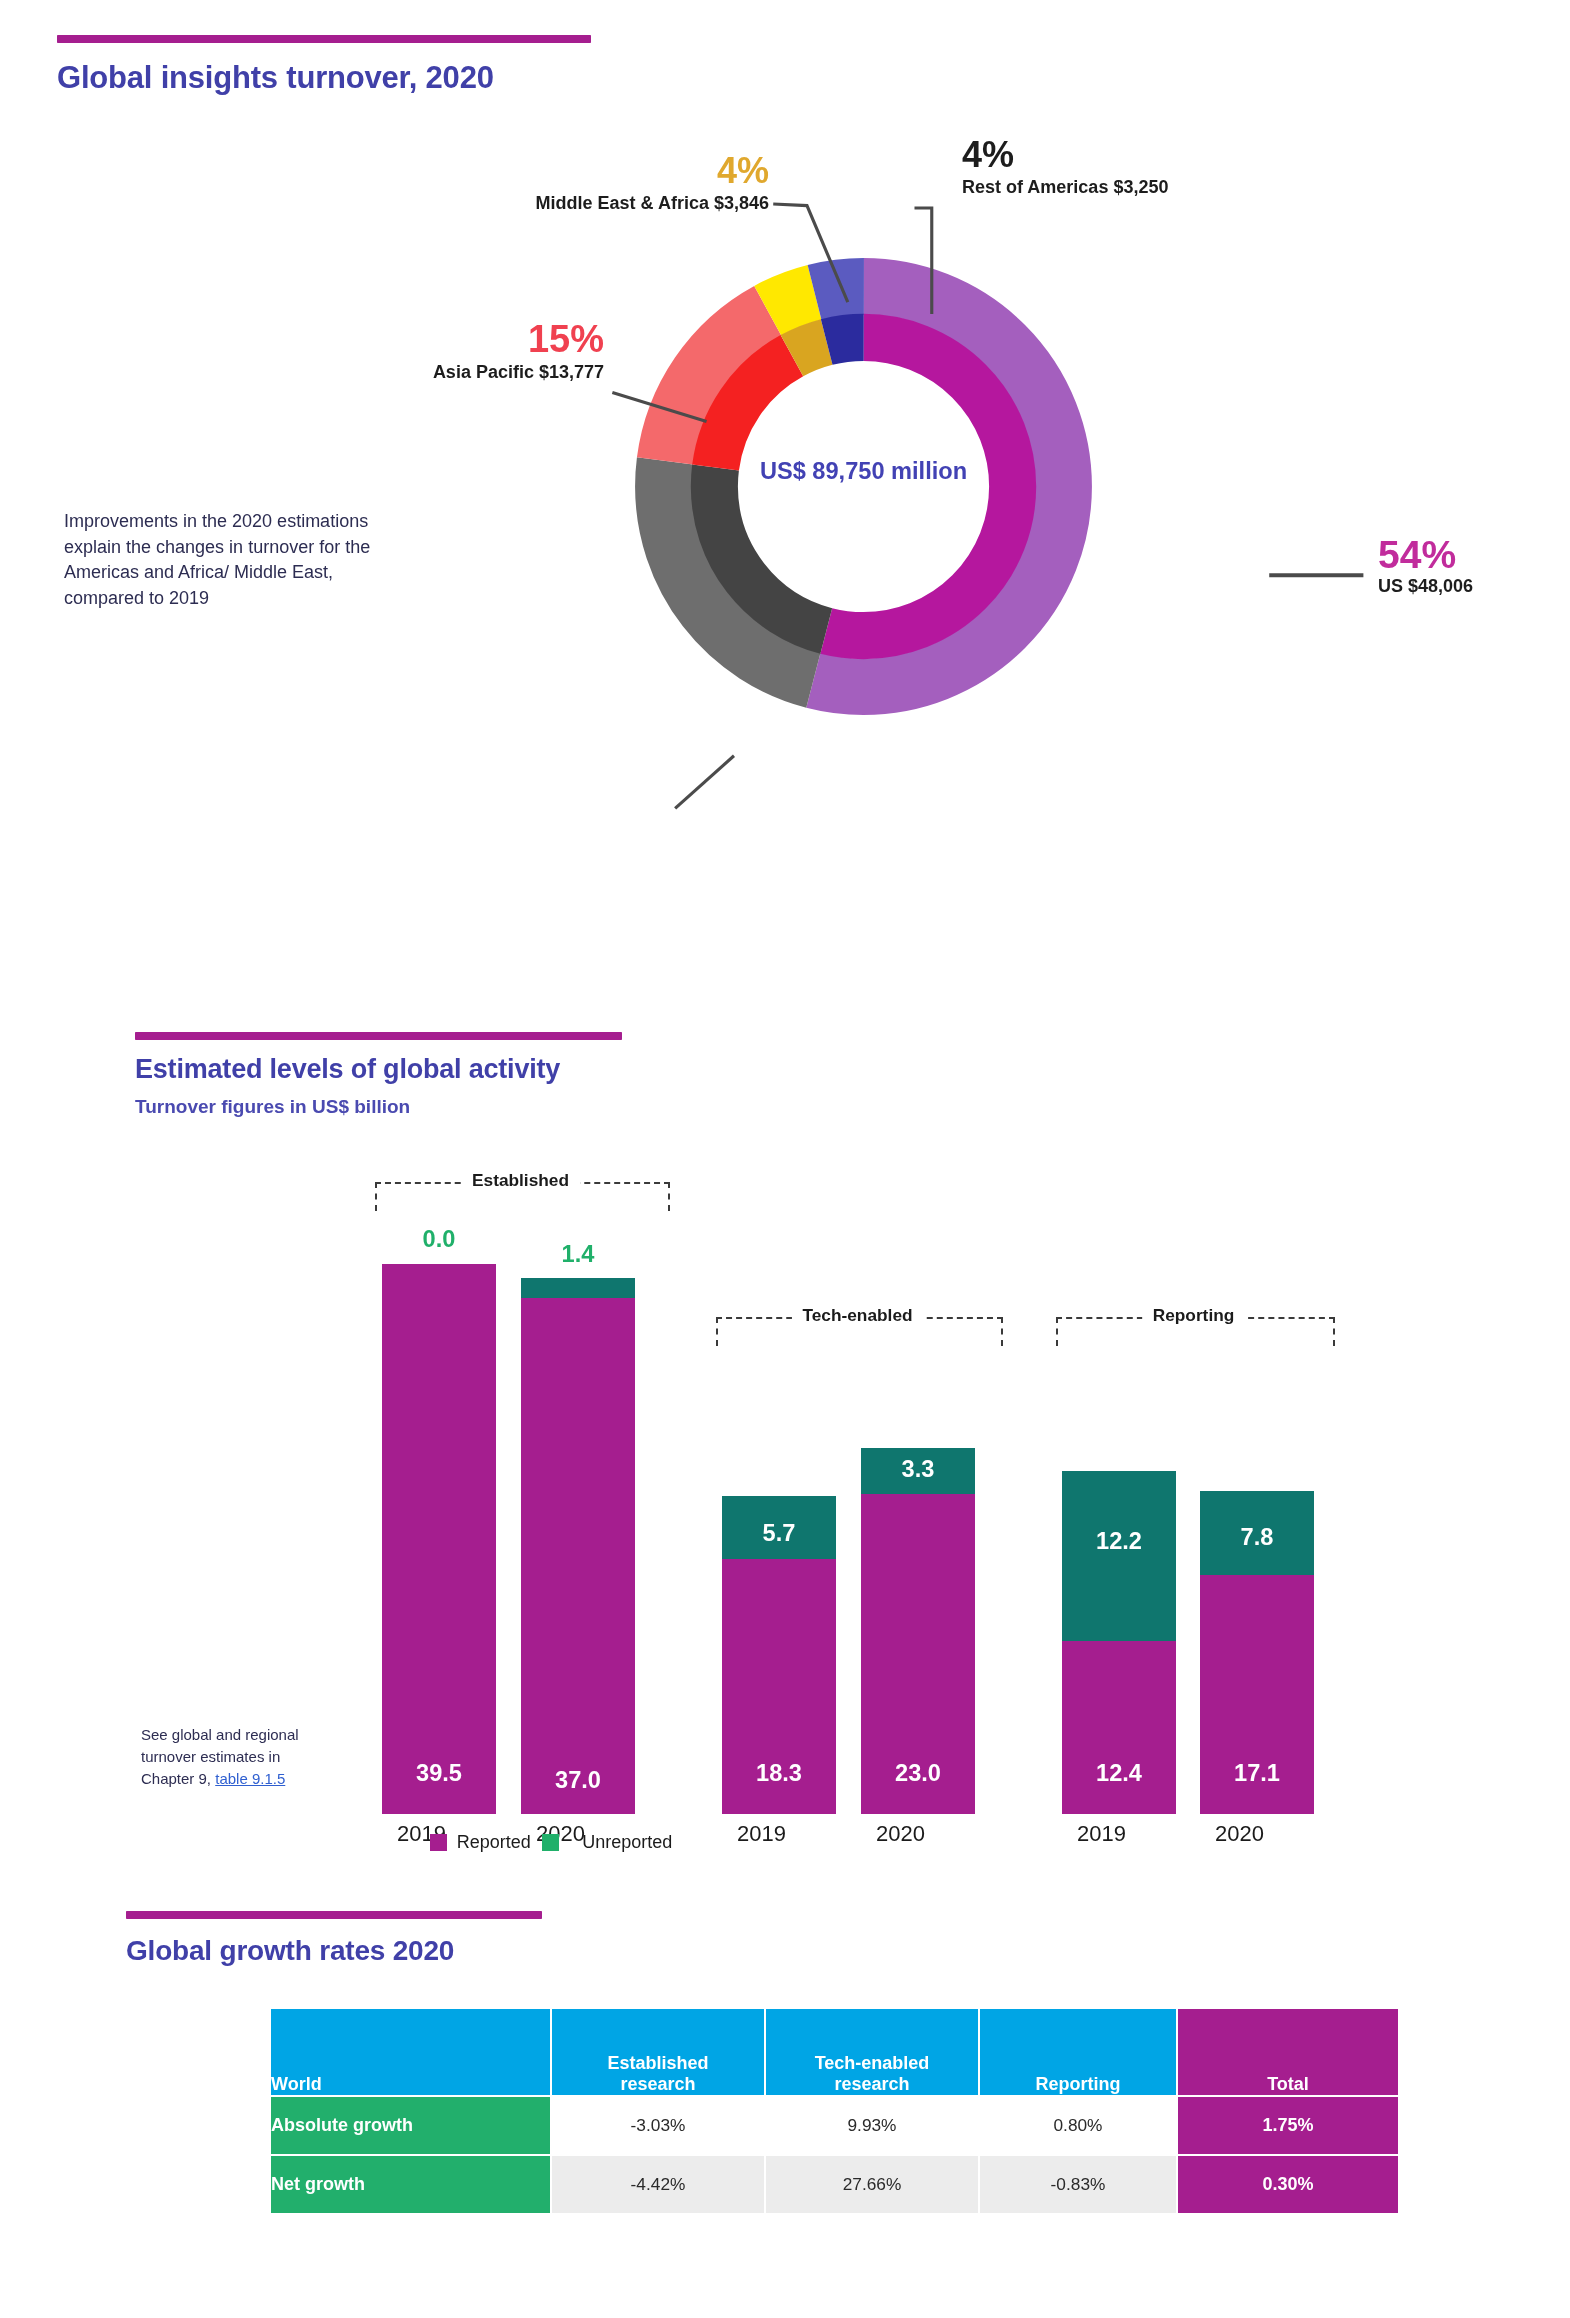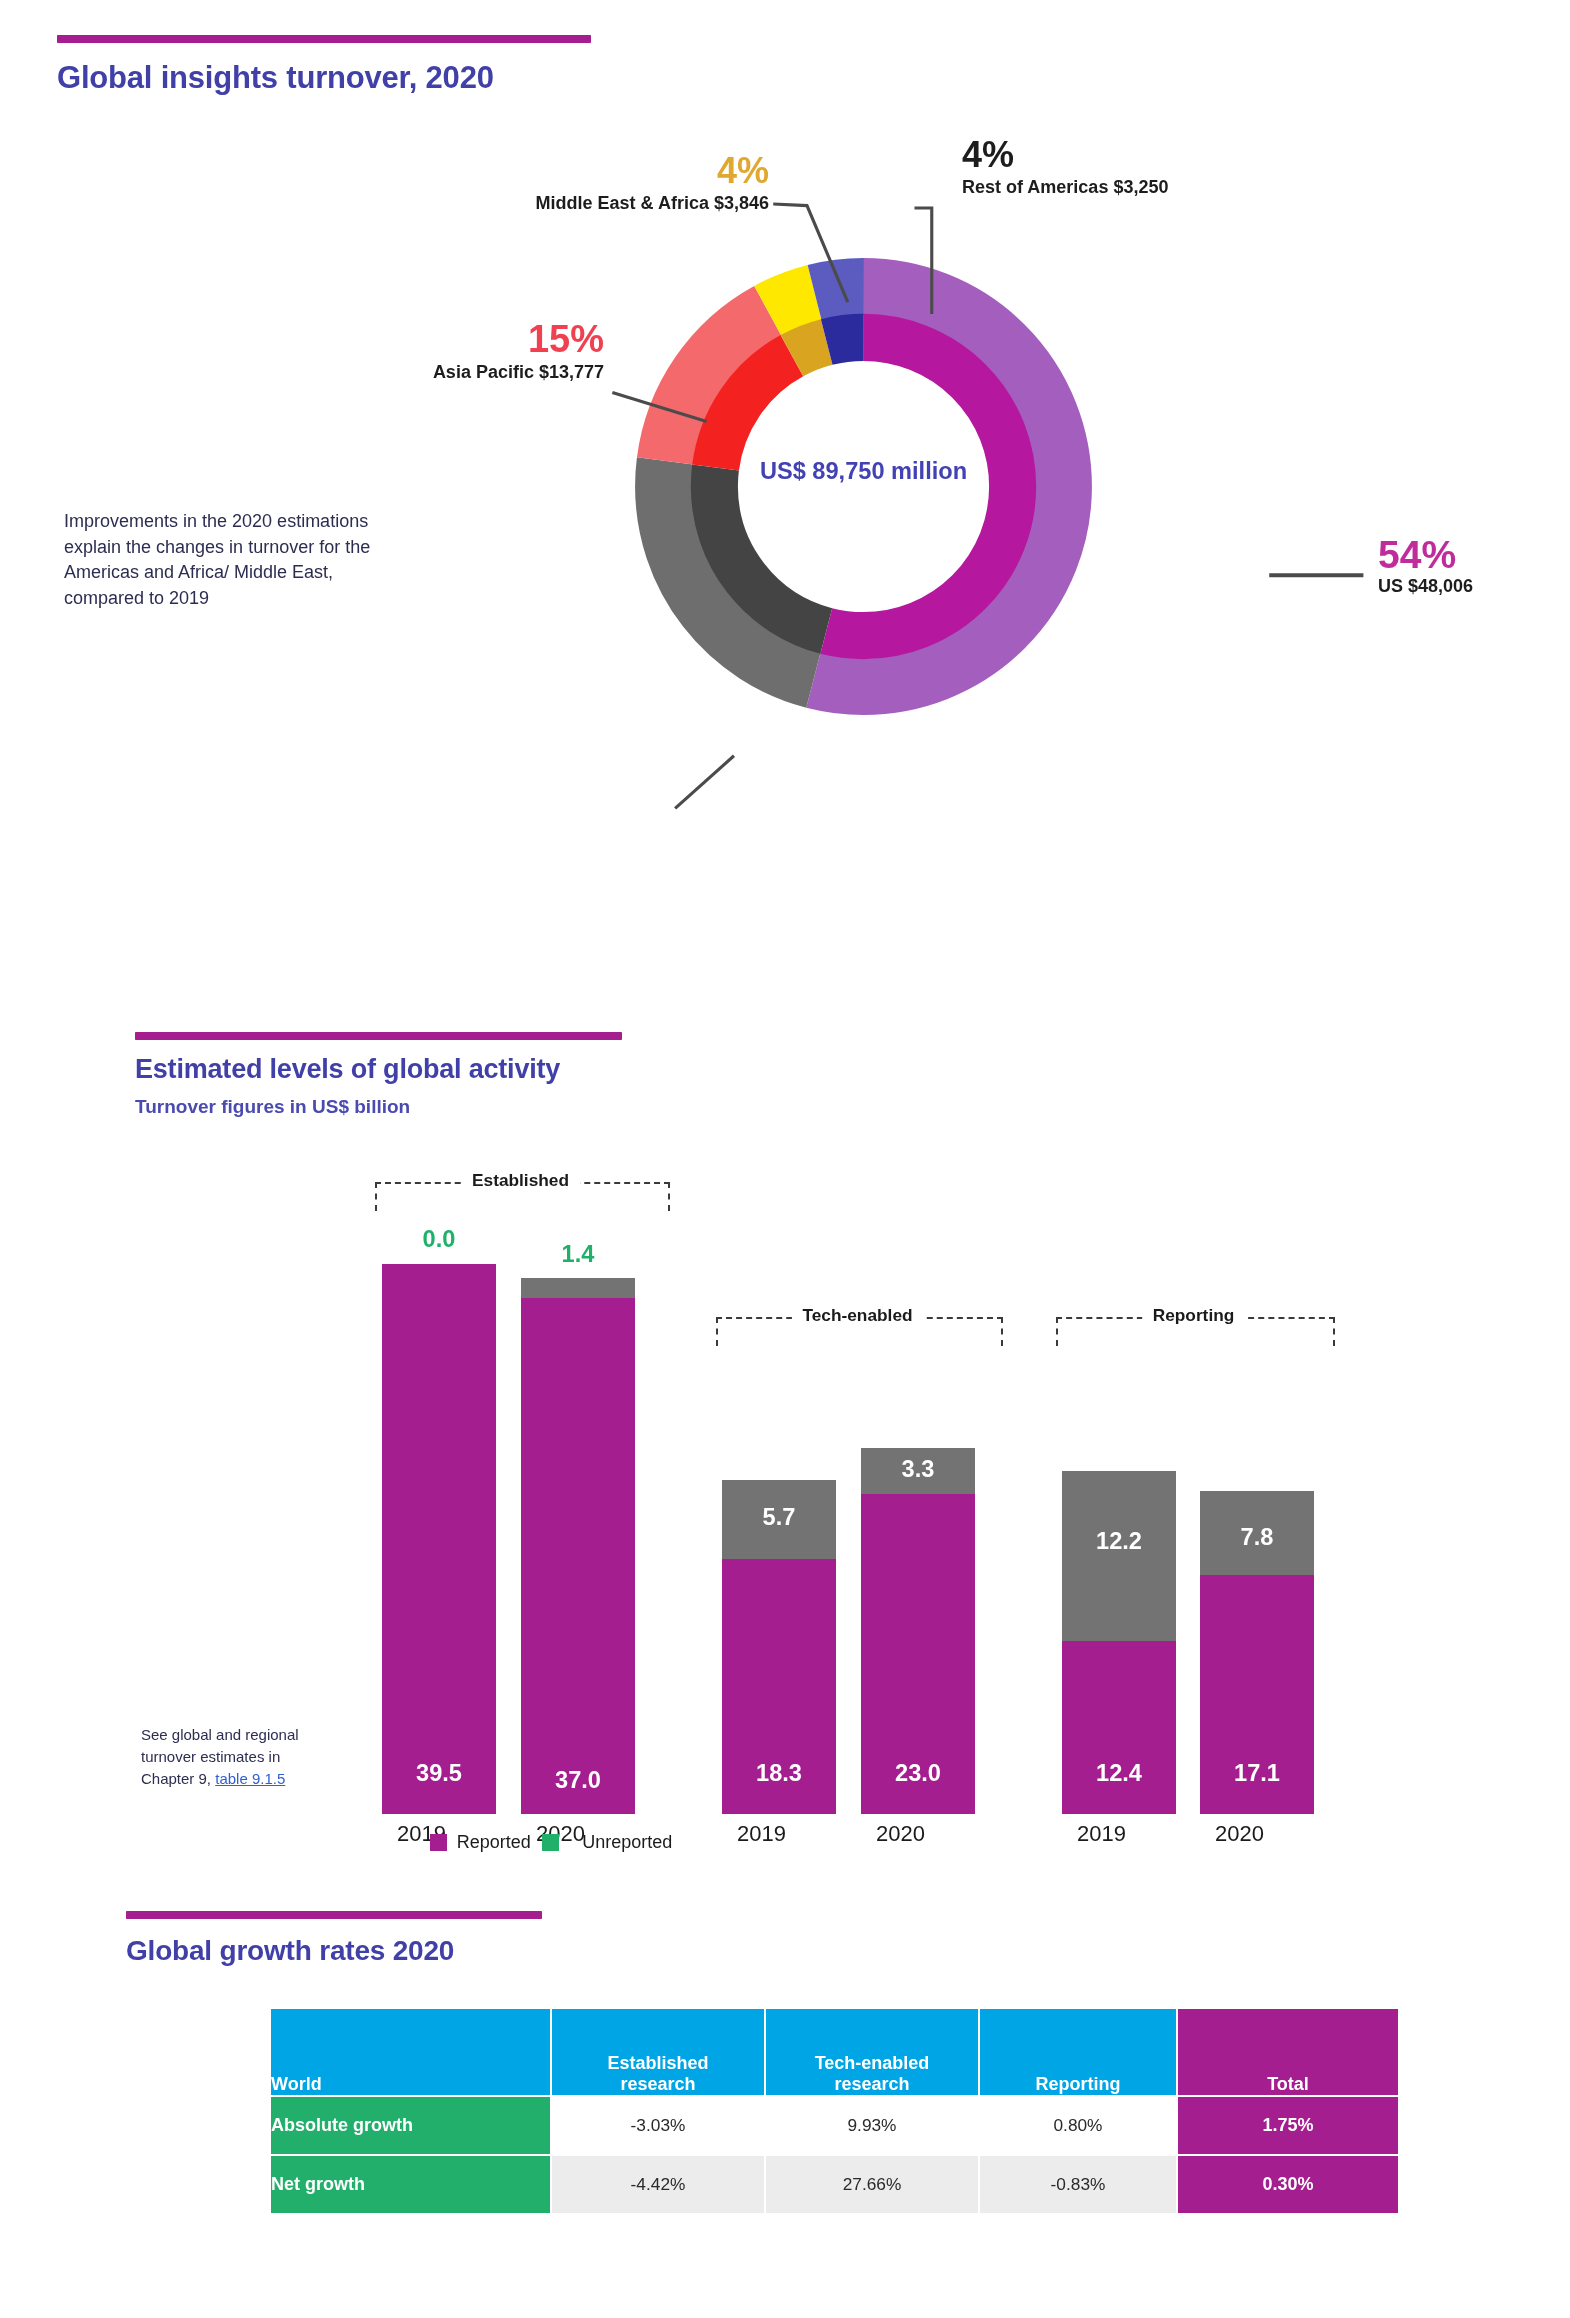--- a/index.html
+++ b/index.html
@@ -27,21 +27,21 @@
   
   #bars{position:absolute;left:0;top:1162px;width:1570px;height:652px;}
   .grp-bracket{position:absolute;}
   .grp-bracket .bk-label{position:absolute;top:-11.8px;left:50%;transform:translateX(-50%);
        background:#fff;padding:0 11px;font-size:17.3px;font-weight:bold;color:#1b1b1b;white-space:nowrap;}
   .grp-bracket .bk-line{position:absolute;left:0;top:0;width:100%;height:27px;
        border:2.4px dashed #3a3a3a;border-bottom:none;}
   .bar{position:absolute;bottom:0;}
   .seg{position:absolute;left:0;width:100%;box-sizing:border-box;}
   .seg.rep{background:#A51E8F;}
-  .seg.unrep{background:#737373;}
+  .seg.unrep{background:#0f766e;}
   .seg-val{position:absolute;left:0;width:100%;text-align:center;color:#ffffff;
        font-weight:bold;font-size:23.6px;}
   .val-out{position:absolute;left:0;width:100%;text-align:center;color:#20B06A;
        font-weight:bold;font-size:23.6px;}
   .xtick{position:absolute;width:100%;left:15px;text-align:left;font-size:22px;color:#1b1b1b;font-weight:500;}
   .legend{position:absolute;display:flex;align-items:center;gap:9.4px;}
   .legend .sw{width:17.3px;height:17.3px;display:inline-block;}
   .legend .lg-txt{font-size:18px;color:#1b1b1b;font-weight:500;}
   .footnote{position:absolute;color:#2d2d52;font-size:15px;line-height:1.45;font-weight:500;}
   .footnote a{color:#2f5fd0;text-decoration:underline;}
@@ -164,21 +164,21 @@
       </div>
       <div class="seg unrep" style="bottom:516px;height:19.6px;"></div>
       <div class="val-out" style="top:-38px;">1.4</div>
       <div class="xtick" style="bottom:-33px;">2020</div>
     </div>
 
     <div class="bar" style="left:722px;width:114px;height:334px;">
       <div class="seg rep" style="bottom:0;height:255px;">
         <div class="seg-val" style="bottom:27.5px;">18.3</div>
       </div>
-      <div class="seg unrep" style="bottom:255px;height:79px;">
+      <div class="seg unrep" style="bottom:255px;height:63px;">
         <div class="seg-val" style="top:23.6px;">5.7</div>
       </div>
       <div class="xtick" style="bottom:-33px;">2019</div>
     </div>
 
     <div class="bar" style="left:861px;width:114px;height:366px;">
       <div class="seg rep" style="bottom:0;height:320px;">
         <div class="seg-val" style="bottom:27.5px;">23.0</div>
       </div>
       <div class="seg unrep" style="bottom:320px;height:46px;">

